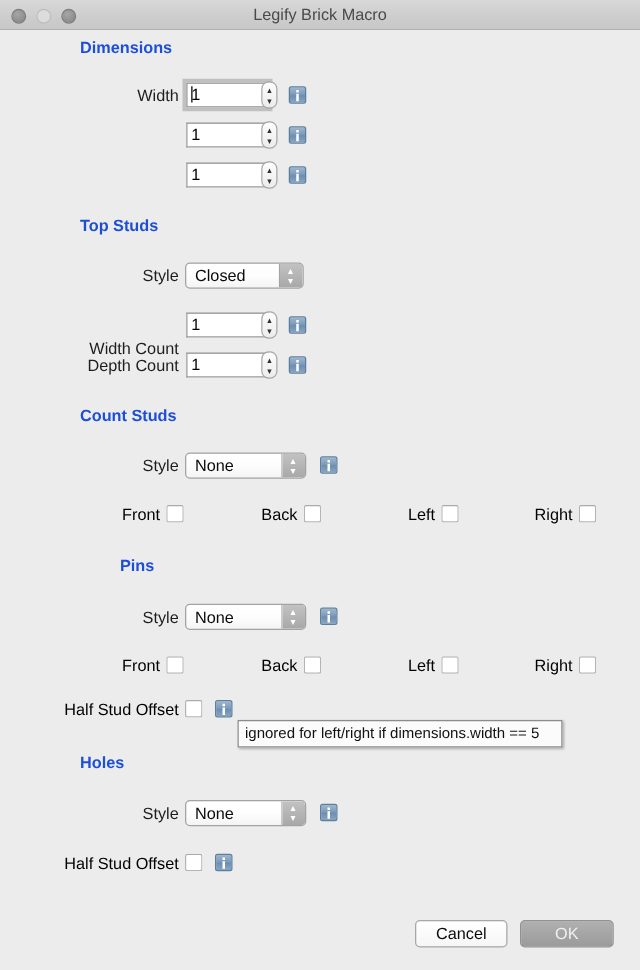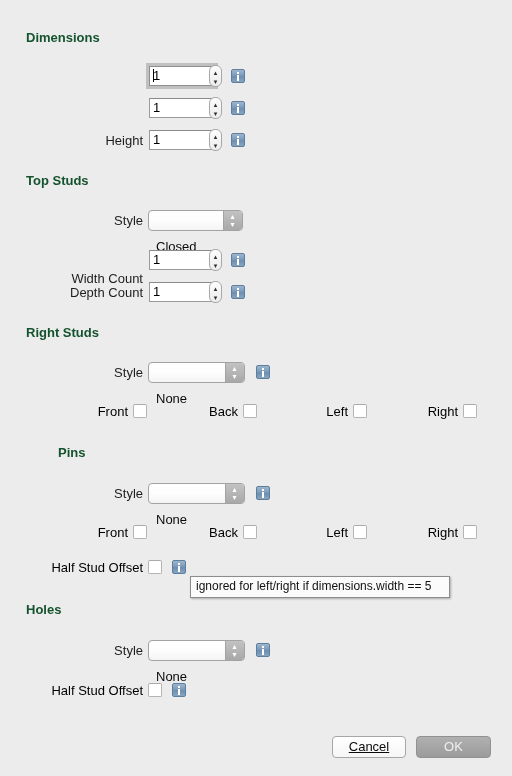--- a/index.html
+++ b/index.html
@@ -62,22 +62,23 @@
   
   #content {
     position: absolute;
     left: 0; top: 24px;
     width: 512px; height: 752px;
   }
   .sec-header {
     position: absolute;
     font-size: 13px;
     font-weight: bold;
-    color: #14532d;
-    white-space: nowrap;
+    color: #1d4ed8;
+    white-space: nowrap;
+    margin-left: 38px;
   }
   .row-label {
     position: absolute;
     font-size: 13px;
     color: #1d1d1d;
     text-align: right;
     white-space: nowrap;
     line-height: 16px;
   }
   .cb-label {
@@ -166,21 +167,20 @@
     border: 1px solid #a3a3a3;
     border-radius: 4px;
   }
   .popup .ptext {
     position: absolute;
     left: 7px; top: 0;
     height: 19px; line-height: 19px;
     font-size: 13px;
     color: #0a0a0a;
     white-space: nowrap;
-    margin-top: 26px;
   }
   .popup .parrowbox {
     position: absolute;
     right: 0; top: 0;
     width: 18px; height: 19px;
     background: linear-gradient(to bottom, #c2c2c2, #a8a8a8);
     border-left: 1px solid #a3a3a3;
     border-radius: 0 3px 3px 0;
   }
   .popup .parrowbox .pc {
@@ -239,41 +239,47 @@
     background: linear-gradient(to bottom, #b0b0b0, #9b9b9b);
     border: 1px solid #919191;
     color: #f0f0f0;
   }
 </style>
 </head>
 <body>
 
 <div id="window">
 
+  <div id="titlebar">
+    <div class="traffic filled" id="tl-close"></div>
+    <div class="traffic hollow" id="tl-min"></div>
+    <div class="traffic filled" id="tl-zoom"></div>
+    <div id="title-text">Legify Brick Macro</div>
+  </div>
 
   <div id="content">
 
     <div class="sec-header" style="left:26px; top:6px;">Dimensions</div>
 
+    <div class="row-label" style="left:43px; top:45px; width:100px;">Width</div>
     <div class="tfield focused" style="left:149px; top:42px; width:66px;">1</div>
     <div class="caret" style="left:153px; top:45px;"></div>
     <div class="stepper" style="left:209px; top:41px;">
       <div class="chev up">▴</div>
       <div class="chev down">▾</div>
     </div>
     <div class="infoicon" style="left:231px; top:45px;"></div>
 
     <div class="tfield" style="left:149px; top:74px; width:66px;">1</div>
     <div class="stepper" style="left:209px; top:73px;">
       <div class="chev up">▴</div>
       <div class="chev down">▾</div>
     </div>
     <div class="infoicon" style="left:231px; top:77px;"></div>
 
-    <div class="row-label" style="left:43px; top:109px; width:100px;">Height</div>
     <div class="tfield" style="left:149px; top:106px; width:66px;">1</div>
     <div class="stepper" style="left:209px; top:105px;">
       <div class="chev up">▴</div>
       <div class="chev down">▾</div>
     </div>
     <div class="infoicon" style="left:231px; top:109px;"></div>
 
     <div class="sec-header" style="left:26px; top:149px;">Top Studs</div>
 
     <div class="row-label" style="left:43px; top:189px; width:100px;">Style</div>
@@ -294,21 +300,21 @@
     <div class="infoicon" style="left:231px; top:229px;"></div>
 
     <div class="row-label" style="left:23px; top:261px; width:120px;">Depth Count</div>
     <div class="tfield" style="left:149px; top:258px; width:66px;">1</div>
     <div class="stepper" style="left:209px; top:257px;">
       <div class="chev up">▴</div>
       <div class="chev down">▾</div>
     </div>
     <div class="infoicon" style="left:231px; top:261px;"></div>
 
-    <div class="sec-header" style="left:26px; top:301px;">Right Studs</div>
+    <div class="sec-header" style="left:26px; top:301px;">Count Studs</div>
 
     <div class="row-label" style="left:43px; top:341px; width:100px;">Style</div>
     <div class="popup" style="left:148px; top:338px; width:97px;">
       <div class="ptext">None</div>
       <div class="parrowbox">
         <div class="pc up">▴</div>
         <div class="pc down">▾</div>
       </div>
     </div>
     <div class="infoicon" style="left:256px; top:341px;"></div>
@@ -366,17 +372,17 @@
     <div class="infoicon" style="left:256px; top:619px;"></div>
 
     <div class="cb-label" style="left:23px; top:659px; width:120px;">Half Stud Offset</div>
     <div class="cbox" style="left:148px; top:659px;"></div>
     <div class="infoicon" style="left:172px; top:659px;"></div>
 
     <div id="tooltip" style="left:190px; top:552px; width:260px;">
       <div>ignored for left/right if dimensions.width == 5</div>
     </div>
 
-    <div class="btn" id="cancel-button" style="left:332px; top:712px; width:74px;text-decoration:underline;">Cancel</div>
+    <div class="btn" id="cancel-button" style="left:332px; top:712px; width:74px;">Cancel</div>
     <div class="btn" id="ok-button" style="left:416px; top:712px; width:75px;">OK</div>
 
   </div>
 </div>
 
 </body></html>

